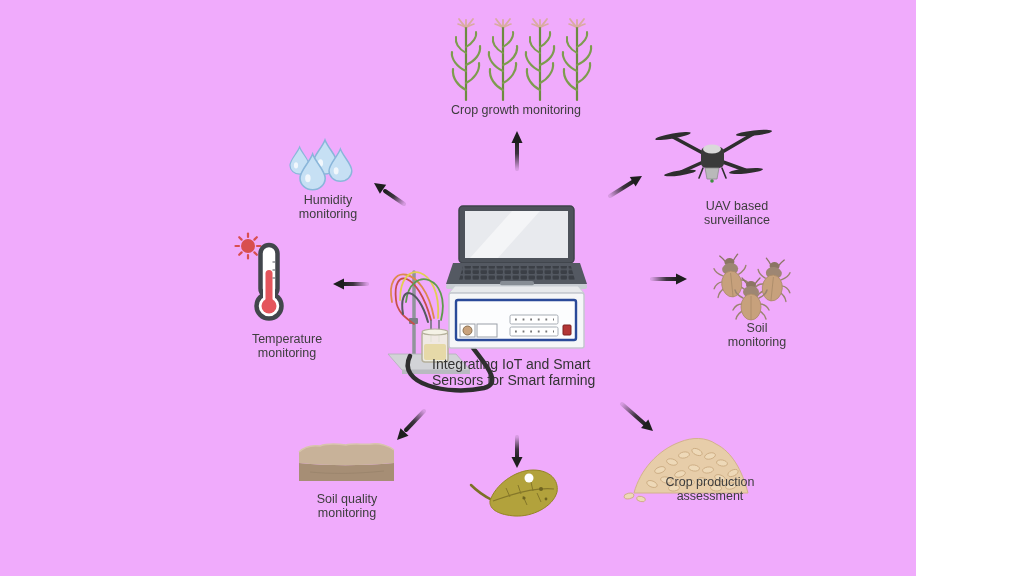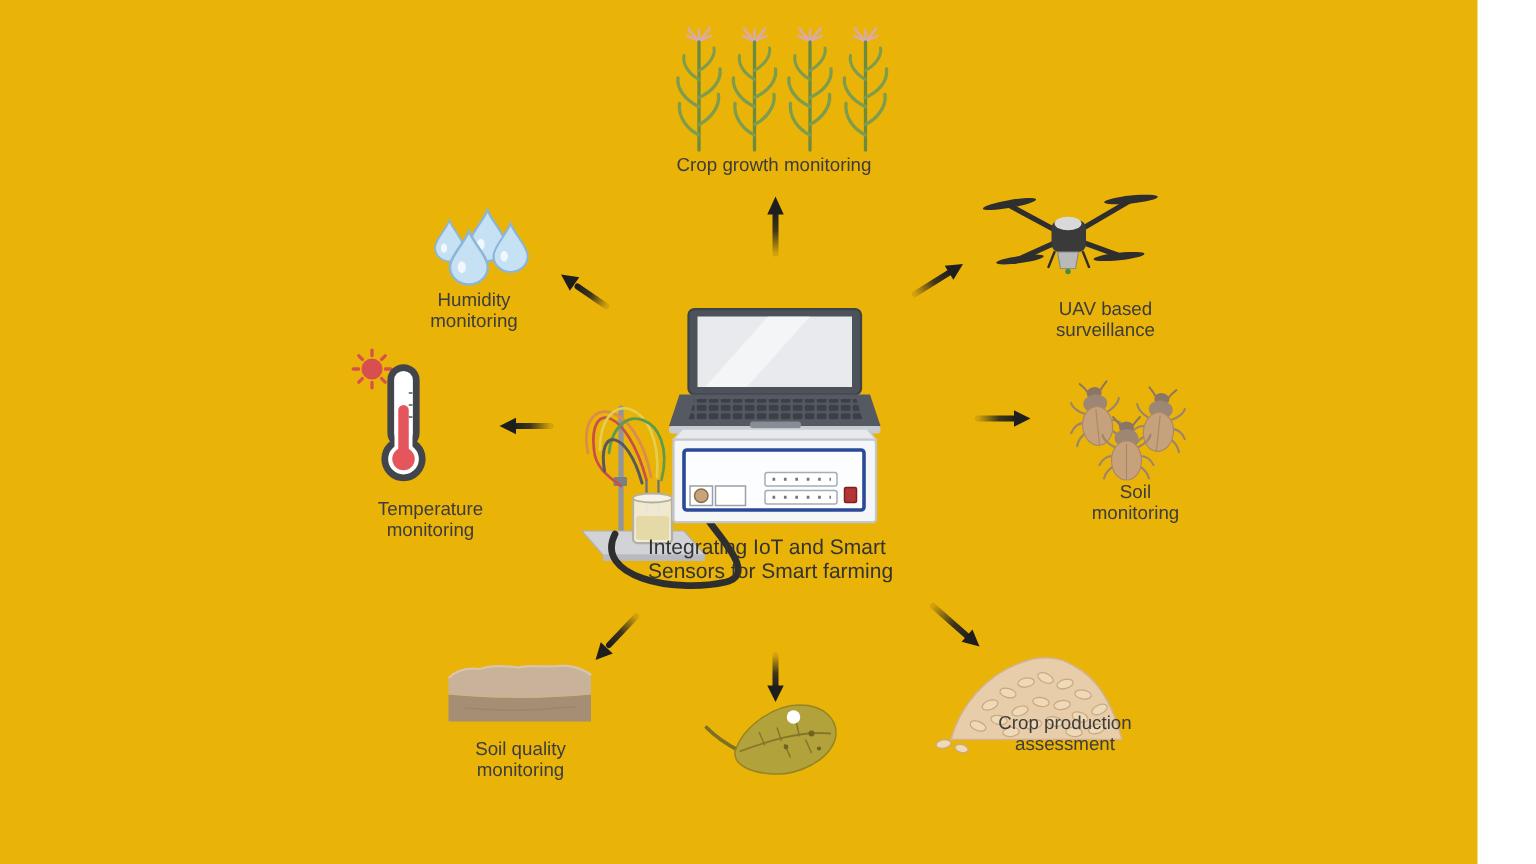--- a/index.html
+++ b/index.html
@@ -1,16 +1,16 @@
 <!DOCTYPE html>
 <html><head>
 <meta charset="utf-8">
 <style>
   html,body{margin:0;padding:0;background:#fff;}
-  #stage{position:relative;width:985px;height:576px;background:#eab308;overflow:hidden;
+  #stage{position:relative;width:916px;height:576px;background:#f0abfc;overflow:hidden;
          font-family:"Liberation Sans",sans-serif;}
   #art{position:absolute;left:0;top:0;}
   .label{position:absolute;transform:translateX(-50%);text-align:center;
          font-size:12.5px;line-height:13.5px;color:#3d3d3d;}
   .title{position:absolute;transform:translateX(-50%);text-align:left;
          font-size:14px;line-height:15.5px;color:#333333;}
 </style>
 </head>
 <body>
 
@@ -289,15 +289,15 @@
     <rect x="563" y="325" width="8" height="10" rx="1" fill="#b33636" stroke="#7e2020" stroke-width="1"></rect>
   </g>
 </svg>
 
   <div class="label" style="left:516px;top:104px;width:170px">Crop growth monitoring</div>
   <div class="label" style="left:737px;top:200px;width:88px">UAV based surveillance</div>
   <div class="label" style="left:757px;top:322px;width:80px">Soil monitoring</div>
   <div class="label" style="left:710px;top:476px;width:120px">Crop production assessment</div>
   <div class="label" style="left:287px;top:333px;width:110px">Temperature monitoring</div>
   <div class="label" style="left:347px;top:493px;width:90px">Soil quality monitoring</div>
-  <div class="label" style="left:316px;top:194px;width:80px">Humidity monitoring</div>
+  <div class="label" style="left:328px;top:194px;width:80px">Humidity monitoring</div>
   <div class="title" style="left:522px;top:357px;width:180px">Integrating IoT and Smart Sensors for Smart farming</div>
 </div>
 
 </body></html>

